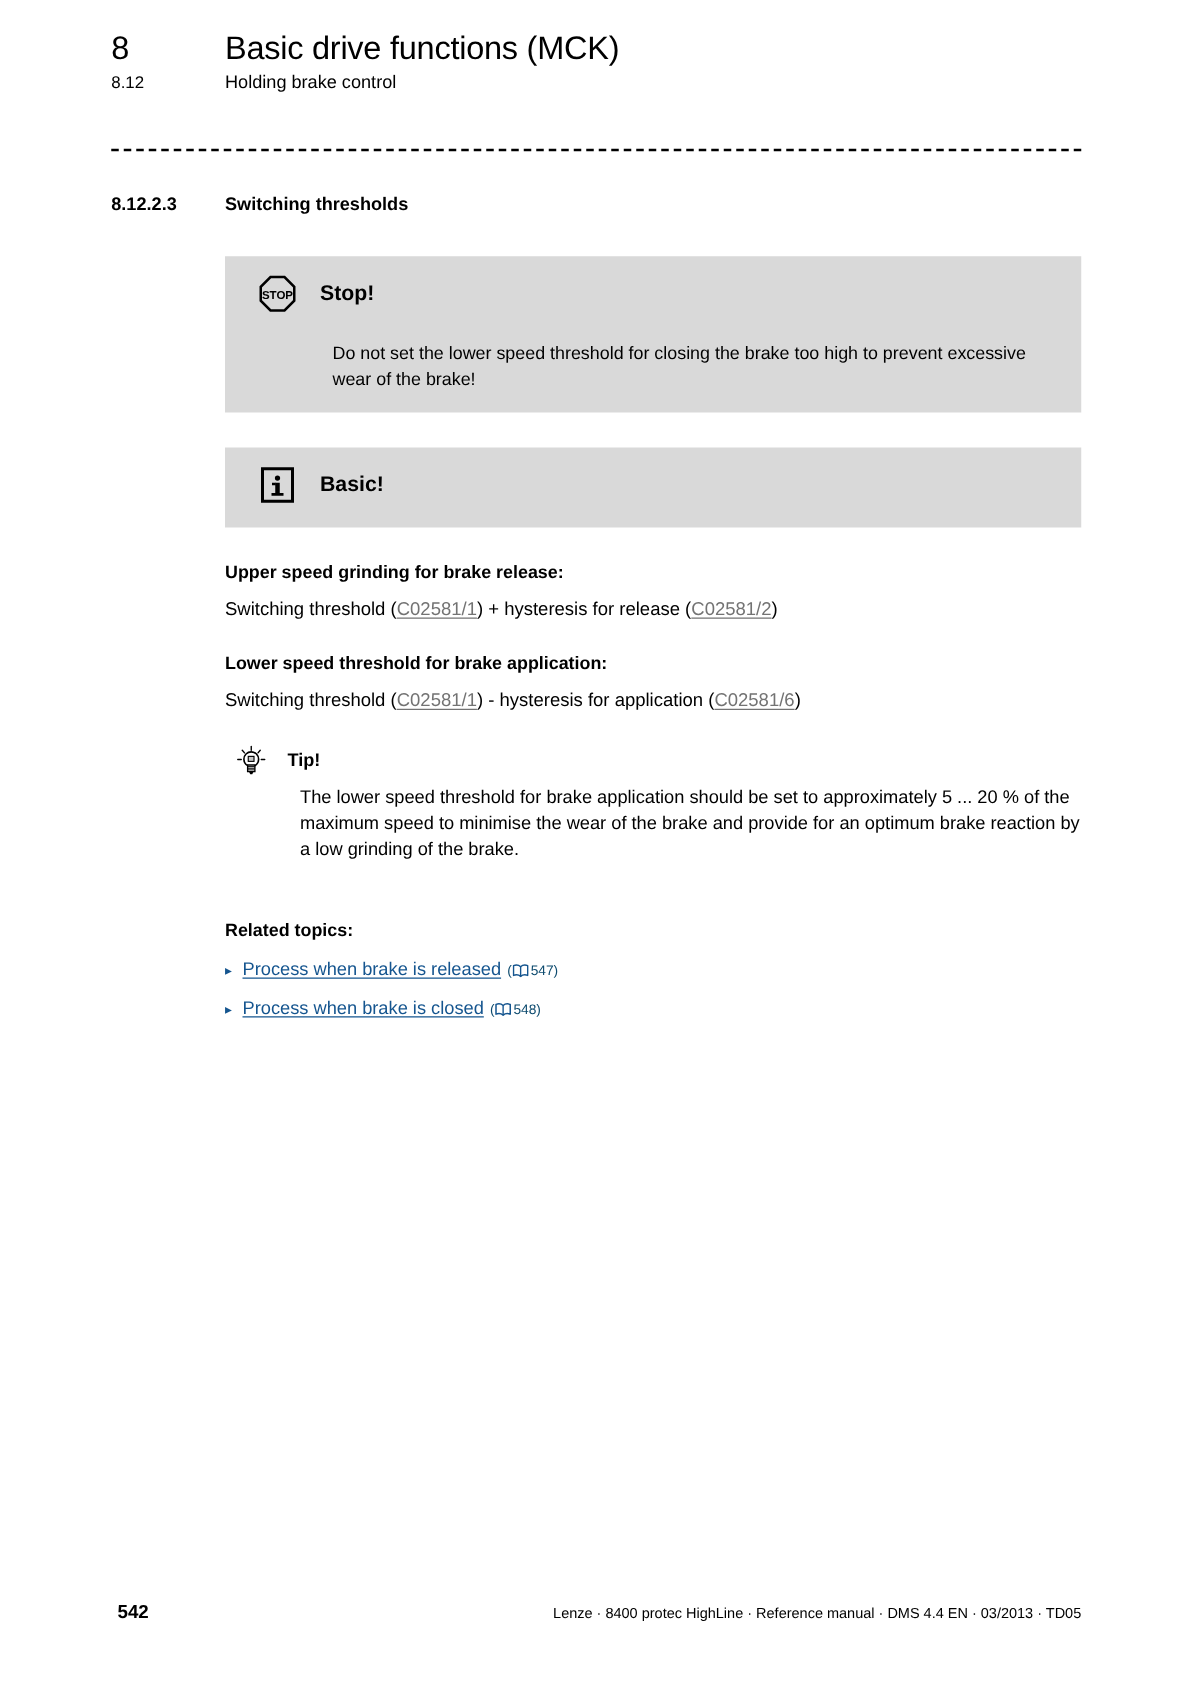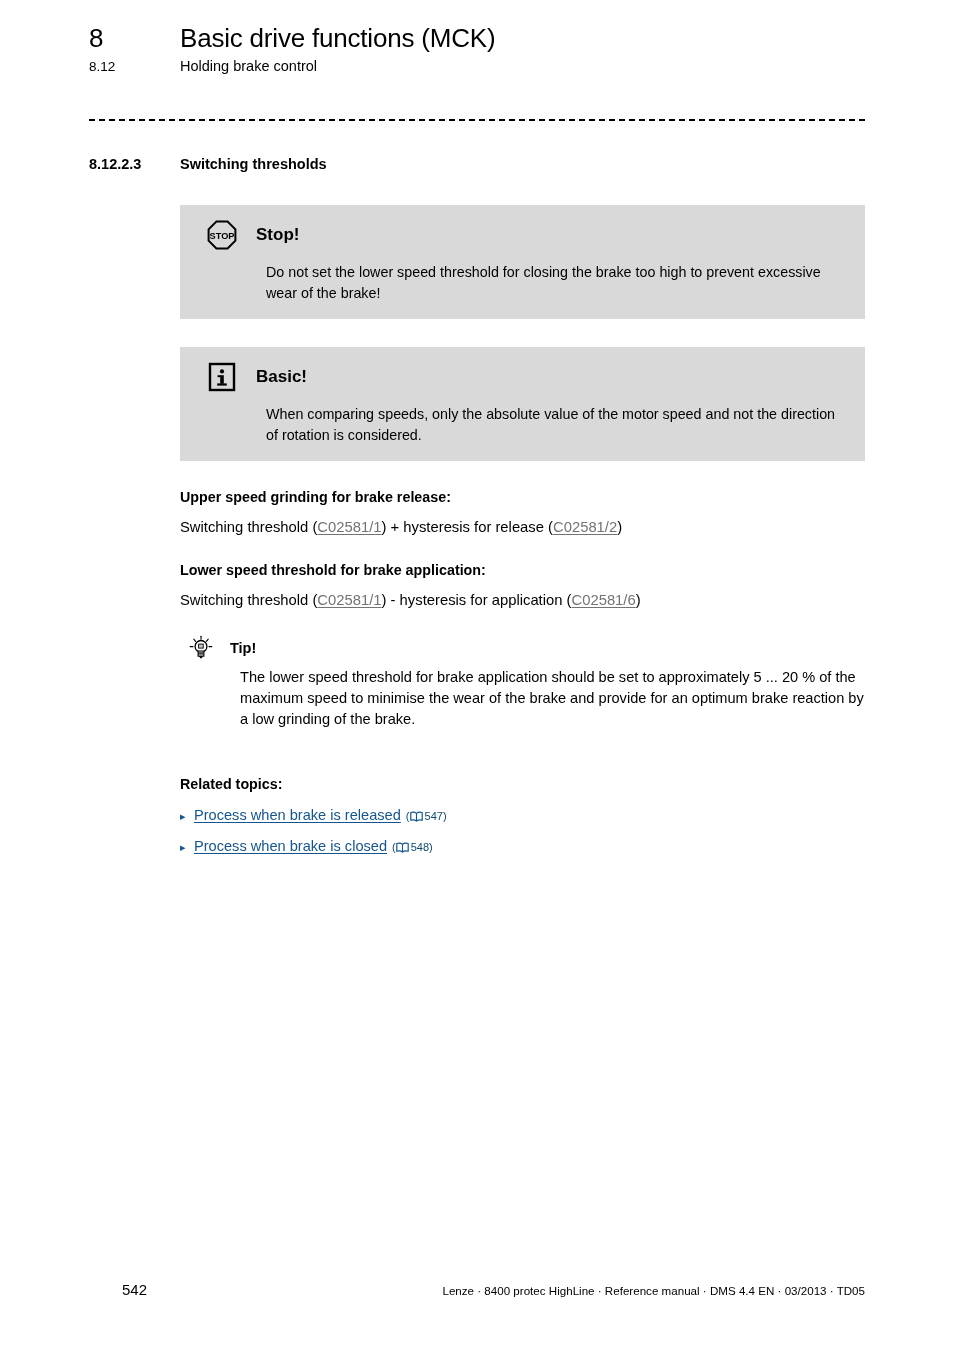--- a/index.html
+++ b/index.html
@@ -123,21 +123,21 @@
     align-items: center;
     justify-content: center;
   }
   .callout-title {
     margin-left: 18px;
     font-size: 17px;
     font-weight: bold;
     line-height: 22px;
   }
   .callout-body {
-    margin-top: 9px;
+    margin-top: 20px;
     margin-left: 60px;
     font-size: 14.3px;
     line-height: 20.5px;
     max-width: 605px;
   }
 
   
   .lead {
     font-size: 14.3px;
     font-weight: bold;
@@ -239,23 +239,22 @@
     left: 0;
     top: 1280px;
     width: 954px;
     height: 24px;
   }
   .folio {
     position: absolute;
     left: 94px;
     top: 0;
     font-size: 15px;
-    font-weight: normal;
-    line-height: 20px;
-    margin-left: 28px;
+    font-weight: bold;
+    line-height: 20px;
   }
   .imprint {
     position: absolute;
     right: 89px;
     top: 3px;
     font-size: 11.6px;
     line-height: 16px;
   }
 </style>
 </head>
@@ -302,21 +301,20 @@
           <svg width="30" height="30" viewBox="0 0 30 30" aria-hidden="true">
             <rect x="3" y="2" width="24" height="26" fill="#d9d9d9" stroke="#000000" stroke-width="2.4"></rect>
             <circle cx="15" cy="9.4" r="2.1" fill="#000000"></circle>
             <rect x="13.2" y="13.2" width="3.6" height="8.6" fill="#000000"></rect>
             <rect x="10.2" y="21.4" width="9.6" height="2.2" fill="#000000"></rect>
             <rect x="10.6" y="13.2" width="3" height="2" fill="#000000"></rect>
           </svg>
         </div>
         <div class="callout-title">Basic!</div>
       </div>
-      <div class="callout-body">When comparing speeds, only the absolute value of the motor speed and not the direction of rotation is considered.</div>
     </div>
 
     <div class="lead sp-lead-1">Upper speed grinding for brake release:</div>
     <div class="para sp-para"><span>Switching threshold (</span><a class="xref" href="#">C02581/1</a><span>) + hysteresis for release (</span><a class="xref" href="#">C02581/2</a><span>)</span></div>
 
     <div class="lead sp-lead-2">Lower speed threshold for brake application:</div>
     <div class="para sp-para"><span>Switching threshold (</span><a class="xref" href="#">C02581/1</a><span>) - hysteresis for application (</span><a class="xref" href="#">C02581/6</a><span>)</span></div>
 
     <div class="tip">
       <div class="tip-head">

